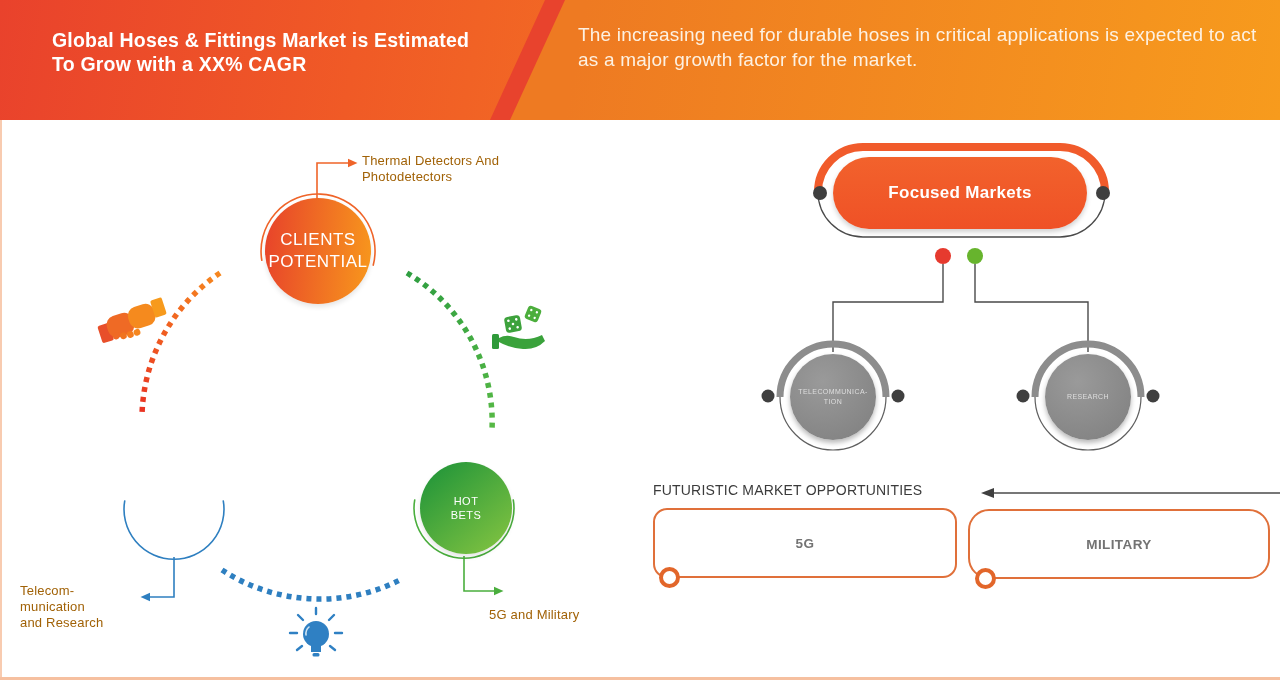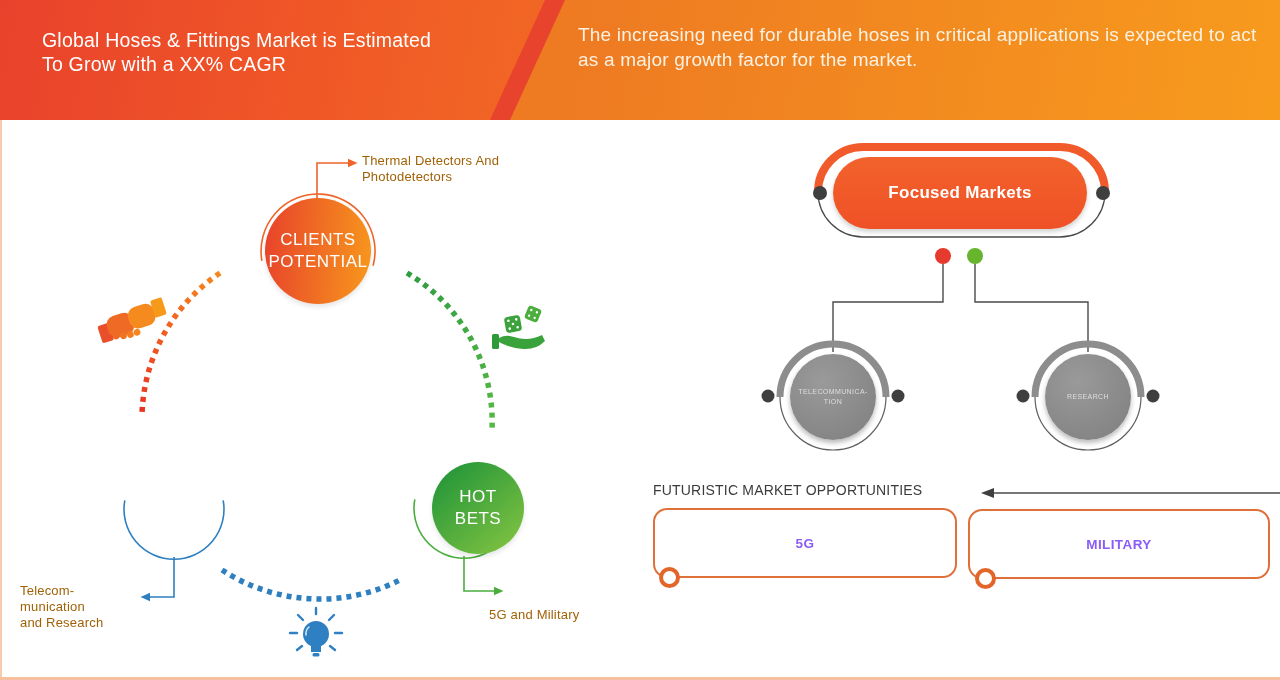--- a/index.html
+++ b/index.html
@@ -8,37 +8,37 @@
   .pre{white-space:pre-line;}
 
   
   .header{position:absolute;left:0;top:0;width:1280px;height:120px;
           background:linear-gradient(100deg,#e9422c 0%,#f05a26 28%,#f8991e 100%);}
   .header-right{position:absolute;left:0;top:0;width:1280px;height:120px;
           background:linear-gradient(100deg,#ee7a22 45%,#f79b1d 100%);
           clip-path:polygon(563px 0,1280px 0,1280px 120px,508px 120px);}
   .header-stripe{position:absolute;left:0;top:0;width:1280px;height:120px;background:#e8432d;
           clip-path:polygon(545px 0,565px 0,510px 120px,490px 120px);}
-  .header-title{position:absolute;left:42px;top:28px;color:#ffffff;font-size:19.5px;
-          font-weight:normal;line-height:1.24;letter-spacing:.2px;}
+  .header-title{position:absolute;left:52px;top:28px;color:#ffffff;font-size:19.5px;
+          font-weight:bold;line-height:1.24;letter-spacing:.2px;}
   .header-desc{position:absolute;left:578px;top:23px;width:680px;color:#fdf1e2;
           font-size:19px;line-height:1.3;letter-spacing:.2px;}
 
   
   .vector{position:absolute;left:0;top:120px;width:1280px;height:560px;}
 
   
   .node{position:absolute;border-radius:50%;display:flex;align-items:center;justify-content:center;
         text-align:center;color:#ffffff;letter-spacing:.5px;line-height:1.3;
         box-shadow:0 3px 5px rgba(0,0,0,.10);}
   .node-clients{left:265px;top:198px;width:106px;height:106px;font-size:17px;
         background:linear-gradient(95deg,#e8462a 5%,#f7941d 95%);}
   .node-focus{left:128px;top:463px;width:92px;height:92px;font-size:15px;
         background:linear-gradient(55deg,#1e6cab 5%,#4ba2d8 95%);}
-  .node-hotbets{left:432px;top:462px;width:92px;height:92px;font-size:17px;
+  .node-hotbets{left:420px;top:462px;width:92px;height:92px;font-size:11px;
         background:linear-gradient(140deg,#1f9439 5%,#82c341 95%);}
 
   .callout{position:absolute;color:#a16207;font-size:13px;line-height:1.22;letter-spacing:.2px;}
   .callout-thermal{left:362px;top:153px;}
   .callout-telecom{left:20px;top:583px;width:110px;}
   .callout-5g{left:489px;top:583px;margin-top:24px;}
 
   
   .pill{position:absolute;left:833px;top:157px;width:254px;height:72px;border-radius:36px;
         background:linear-gradient(180deg,#f2622c 0%,#ef5126 100%);
@@ -51,23 +51,23 @@
         color:#dedede;font-size:7px;letter-spacing:.4px;line-height:1.5;
         box-shadow:0 3px 5px rgba(0,0,0,.28);}
   .gray-node-1{left:790px;top:354px;}
   .gray-node-2{left:1045px;top:354px;}
 
   
   .opp-heading{position:absolute;left:653px;top:482px;color:#3b3b3b;font-size:14px;
         letter-spacing:.2px;}
   .opp-box{position:absolute;height:70px;border:2px solid #e0703a;border-radius:14px;
         box-sizing:border-box;display:flex;align-items:center;justify-content:center;
-        color:#8b5cf6;font-size:13.5px;font-weight:600;letter-spacing:.4px;}
+        color:#737373;font-size:13.5px;font-weight:600;letter-spacing:.4px;}
   .opp-box-1{left:653px;top:508px;width:304px;}
-  .opp-box-2{left:968px;top:509px;width:302px;}
+  .opp-box-2{left:968px;top:509px;width:302px;border-radius:21px;}
   .opp-dot{position:absolute;width:21px;height:21px;border-radius:50%;background:#ffffff;
         border:4px solid #e2662a;box-sizing:border-box;}
   .opp-dot-1{left:659px;top:567px;}
   .opp-dot-2{left:975px;top:568px;}
 
   
   .edge-left{position:absolute;left:0;top:120px;bottom:0;width:2px;background:#f8cbb0;}
   .edge-bottom{position:absolute;left:0;right:0;bottom:0;height:3px;background:#f6c0a0;}
 </style>
 </head>

